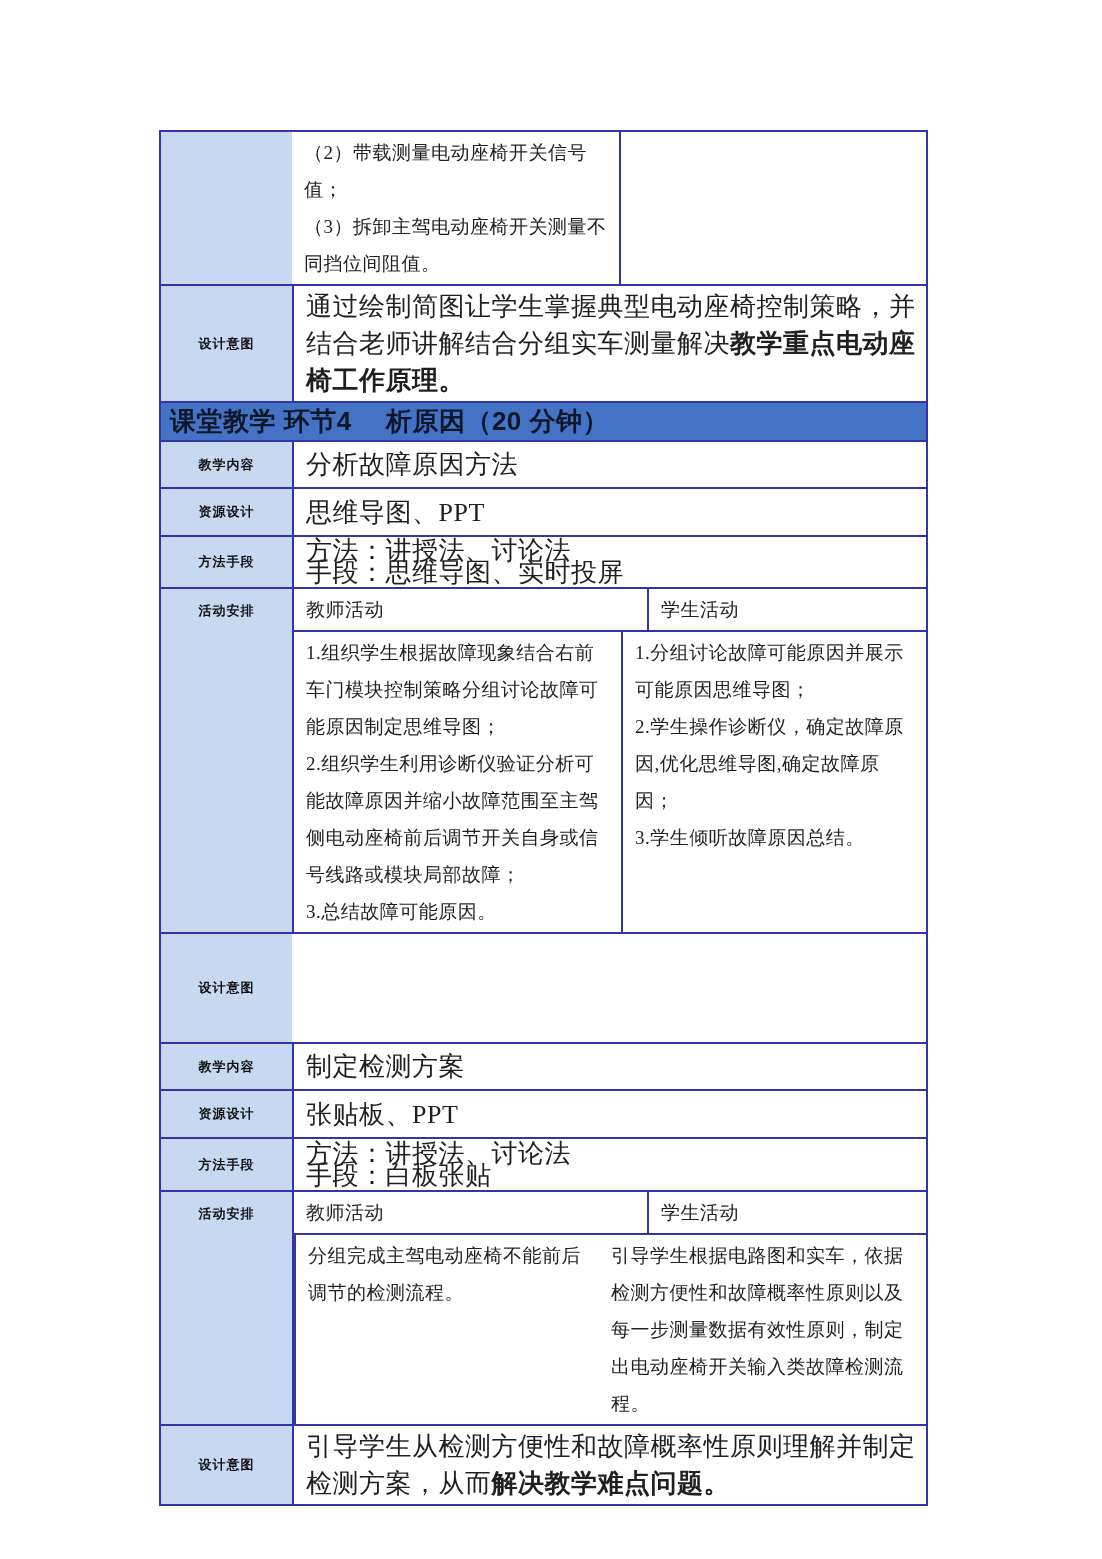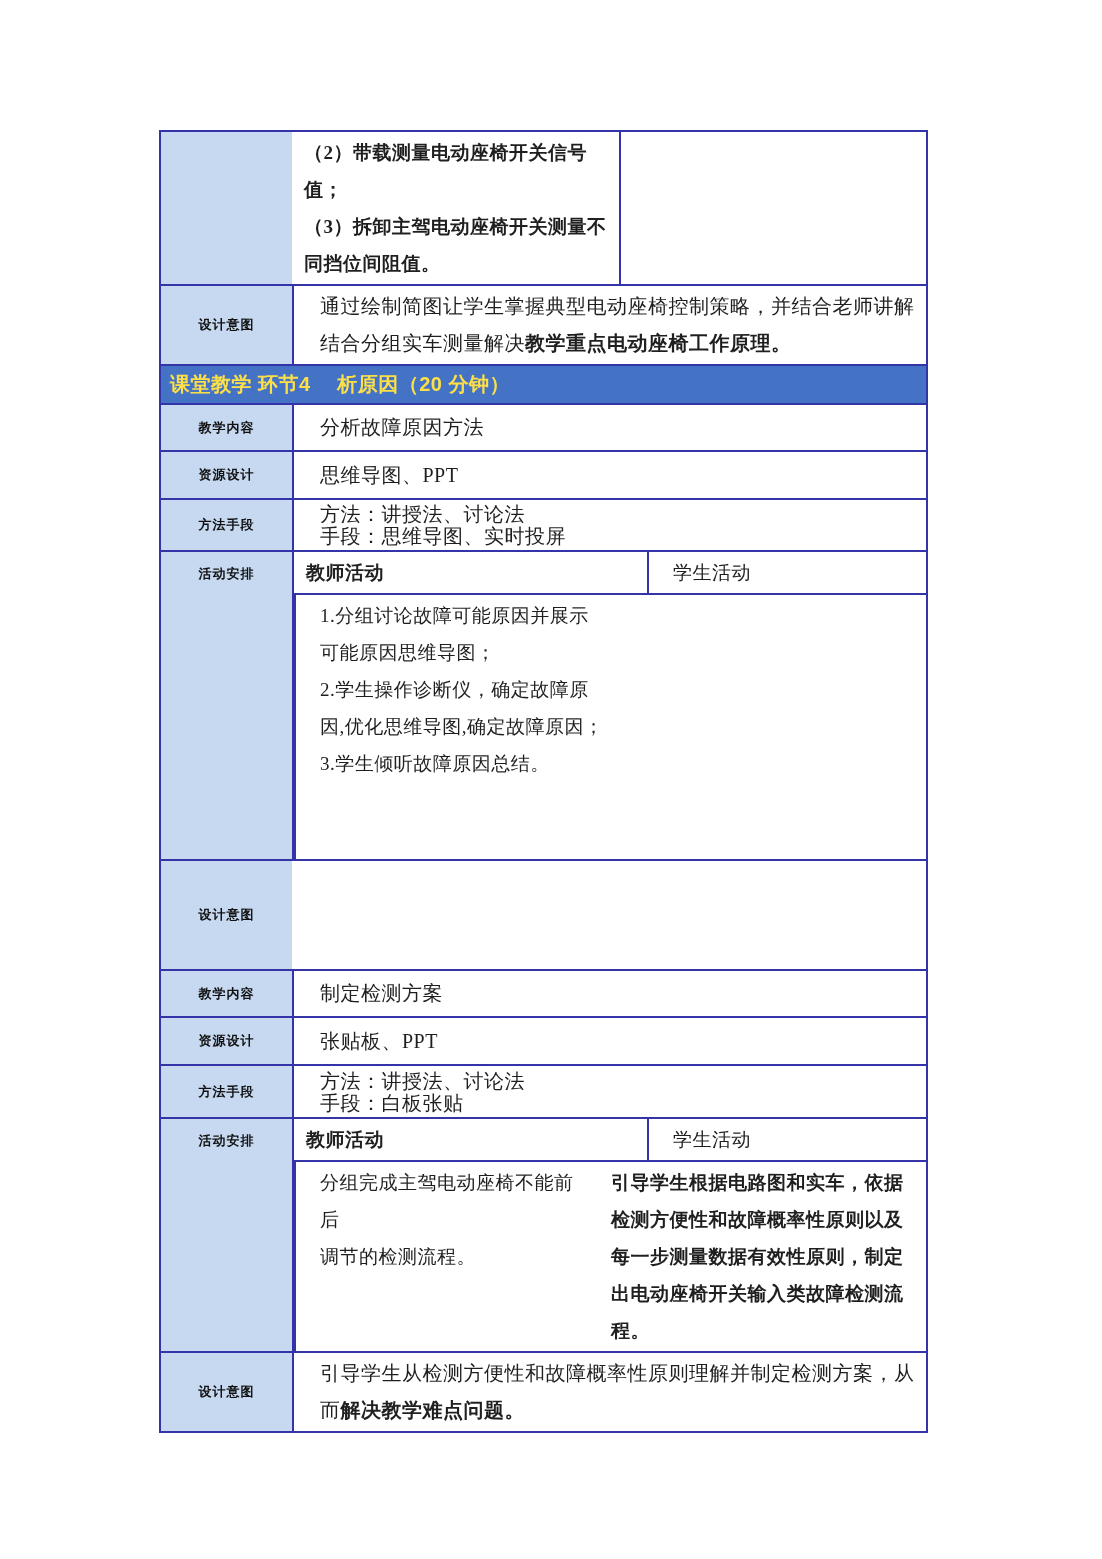--- a/index.html
+++ b/index.html
@@ -36,51 +36,50 @@
     font-weight:700;font-size:13px;color:#111;
     letter-spacing:1px;
   }
   .label-cell.v-top{align-items:flex-start;}
   .label-top{
     height:43px;display:flex;align-items:center;justify-content:center;width:100%;
   }
   .body-cell{
     flex:1;
     border-left:2px solid var(--border);
-    font-size:20px;letter-spacing:0.5px;
+    font-size:26px;letter-spacing:0.5px;
     line-height:37px;
-    padding:2px 10px 2px 26px;
+    padding:2px 10px 2px 12px;
     display:flex;align-items:center;
   }
   .body-cell .txt{white-space:pre-line;}
   .multiline{align-items:flex-start;padding-top:5px;}
   .tight{line-height:22px;}
   .band{
     background:var(--band);
-    color:#fde047;
+    color:#0f172a;
     font-family:"Liberation Sans","DejaVu Sans",sans-serif;
-    font-weight:700;font-size:20px;letter-spacing:0.5px;
+    font-weight:700;font-size:26px;letter-spacing:0.5px;
     display:flex;align-items:center;
     padding:0 0 0 9px;
     box-sizing:border-box;
   }
   .act-right{flex:1;display:flex;flex-direction:column;border-left:2px solid var(--border);}
   .act-header{display:flex;border-bottom:2px solid var(--border);box-sizing:border-box;}
   .act-body{display:flex;flex:1;box-sizing:border-box;}
   .teacher-col{
     width:327px;flex:none;box-sizing:border-box;
     font-size:19px;letter-spacing:0.5px;line-height:37px;
     padding:2px 8px 2px 12px;
-    font-weight:bold;
   }
   .student-col{
     flex:1;box-sizing:border-box;
     border-left:2px solid var(--border);
     font-size:19px;letter-spacing:0.5px;line-height:37px;
-    padding:2px 8px 2px 24px;
+    padding:2px 8px 2px 12px;
   }
   .act-header .teacher-col,.act-header .student-col{
     display:flex;align-items:center;padding-top:0;padding-bottom:0;
   }
   .bold-run{
     font-weight:700;
     font-family:"Liberation Sans","DejaVu Sans",sans-serif;
     letter-spacing:0.5px;
   }
   .ws{white-space:pre-line;}
@@ -152,20 +151,30 @@
     <div class="row">
       <div class="cell label-cell v-top">
         <div class="label-top">活动安排</div>
       </div>
       <div class="act-right">
         <div class="act-header r-acthead">
           <div class="cell teacher-col">教师活动</div>
           <div class="cell student-col">学生活动</div>
         </div>
         <div class="act-body r-actbody4">
+          <div class="cell teacher-col">
+            <span class="ws">1.组织学生根据故障现象结合右前
+车门模块控制策略分组讨论故障可
+能原因制定思维导图；
+2.组织学生利用诊断仪验证分析可
+能故障原因并缩小故障范围至主驾
+侧电动座椅前后调节开关自身或信
+号线路或模块局部故障；
+3.总结故障可能原因。</span>
+          </div>
           <div class="cell student-col">
             <span class="ws">1.分组讨论故障可能原因并展示
 可能原因思维导图；
 2.学生操作诊断仪，确定故障原
 因,优化思维导图,确定故障原因；
 3.学生倾听故障原因总结。</span>
           </div>
         </div>
       </div>
     </div>

